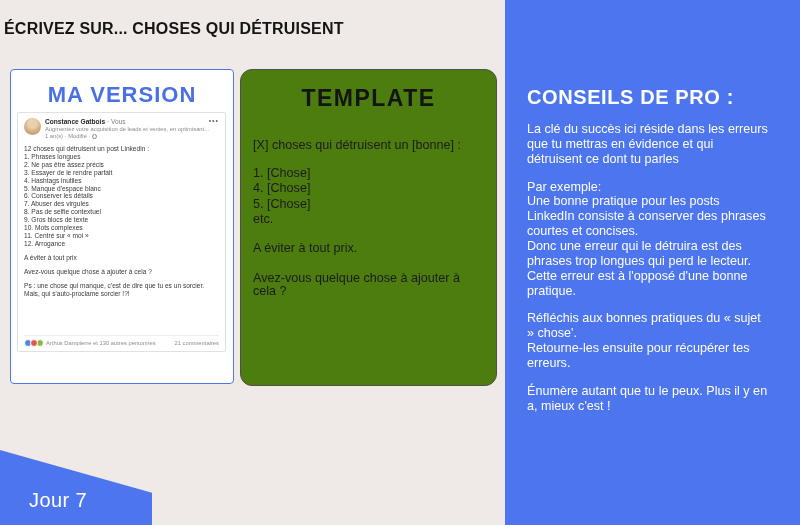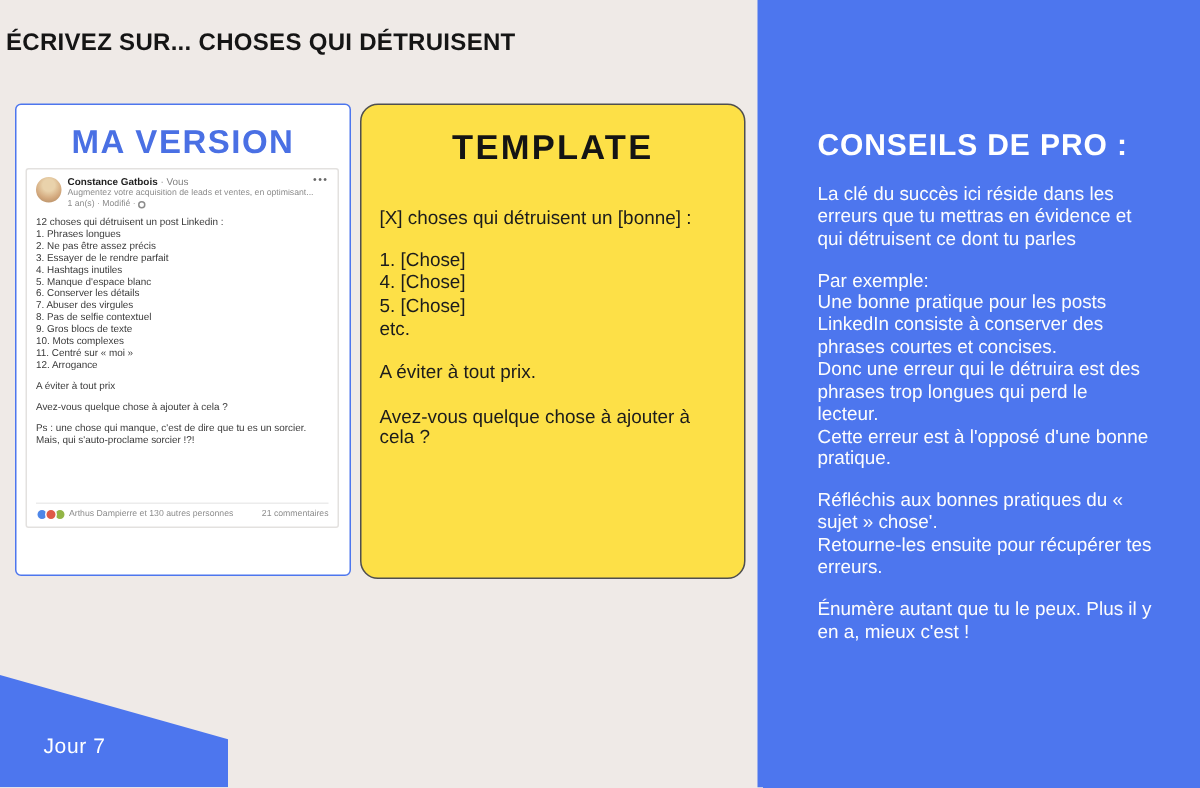--- a/index.html
+++ b/index.html
@@ -8,21 +8,21 @@
     background:#efeae7;
     font-family:"Liberation Sans", sans-serif;
     -webkit-font-smoothing:antialiased;
   }
   
   .page-header{position:absolute;left:4px;top:20px;font-size:16px;color:#151515;letter-spacing:.2px;}
   .page-header .t-reg{font-weight:600;}
   .page-header .t-bold{font-weight:800;}
   
   .blue-panel{position:absolute;left:505px;top:0;width:295px;height:525px;background:#4d76ee;}
-  .conseils{padding:86px 16px 0 40px;color:#ffffff;}
+  .conseils{padding:86px 16px 0 22px;color:#ffffff;}
   .conseils h2{margin:0;font-size:20px;font-weight:600;letter-spacing:.6px;}
   .conseils p{margin:13px 16px 0 0;font-size:12.6px;line-height:1.18;white-space:pre-line;color:#fdfdfd;}
   
   .card-ma{position:absolute;left:10px;top:69px;width:224px;height:315px;background:#fff;
     border:1.8px solid #4d76ee;border-radius:4px;box-sizing:border-box;}
   .card-ma .card-title{margin-top:12px;text-align:center;font-size:22px;font-weight:600;
     color:#4a70e4;letter-spacing:1px;}
   
   .post{position:absolute;left:6px;top:42px;width:209px;height:240px;background:#fff;
     border:1px solid #e3e1df;border-radius:2px;box-sizing:border-box;
@@ -42,33 +42,33 @@
   .post-footer{margin-top:auto;border-top:1px solid #ececec;padding-top:3px;
     display:flex;align-items:center;justify-content:space-between;font-size:5.8px;color:#8c8c8c;}
   .reactions{display:flex;align-items:center;gap:2px;}
   .ricons{display:flex;}
   .ricon{width:6px;height:6px;border-radius:50%;border:0.6px solid #fff;box-sizing:content-box;}
   .ricon+.ricon{margin-left:-2px;}
   .r-like{background:#4e86e8;}
   .r-love{background:#df5a47;z-index:1;}
   .r-celebrate{background:#93b545;}
   
-  .card-template{position:absolute;left:240px;top:69px;width:257px;height:317px;background:#fde047;
+  .card-template{position:absolute;left:240px;top:69px;width:257px;height:317px;background:#4d7c0f;
     border:1px solid #4f4f4f;border-radius:12px;box-sizing:border-box;}
   .card-template .card-title{margin-top:15px;text-align:center;font-size:23px;font-weight:600;
     color:#141414;letter-spacing:1.5px;}
   .template-body{margin:27px 10px 0 12px;font-size:12.6px;color:#1c1c1c;line-height:1.1;}
   .tb-heading{margin-bottom:14px;}
   .tb-item{margin-bottom:1.5px;}
   .tb-line1{margin-top:15px;}
   .tb-line2{margin-top:16px;}
   
   .jour{position:absolute;left:0;top:450px;width:152px;height:75px;background:#4d76ee;
     clip-path:polygon(0 0, 100% 57%, 100% 100%, 0 100%);}
-  .jour-label{position:absolute;left:29px;top:39px;color:#ffffff;font-size:14px;letter-spacing:.4px;}
+  .jour-label{position:absolute;left:29px;top:39px;color:#ffffff;font-size:20px;letter-spacing:.4px;}
 </style>
 </head>
 <body>
 
 <div class="page-header">
   <span class="t-reg">ÉCRIVEZ SUR... </span><span class="t-bold">CHOSES QUI DÉTRUISENT</span>
 </div>
 
 <div class="card-ma">
   <div class="card-title">MA VERSION</div>

